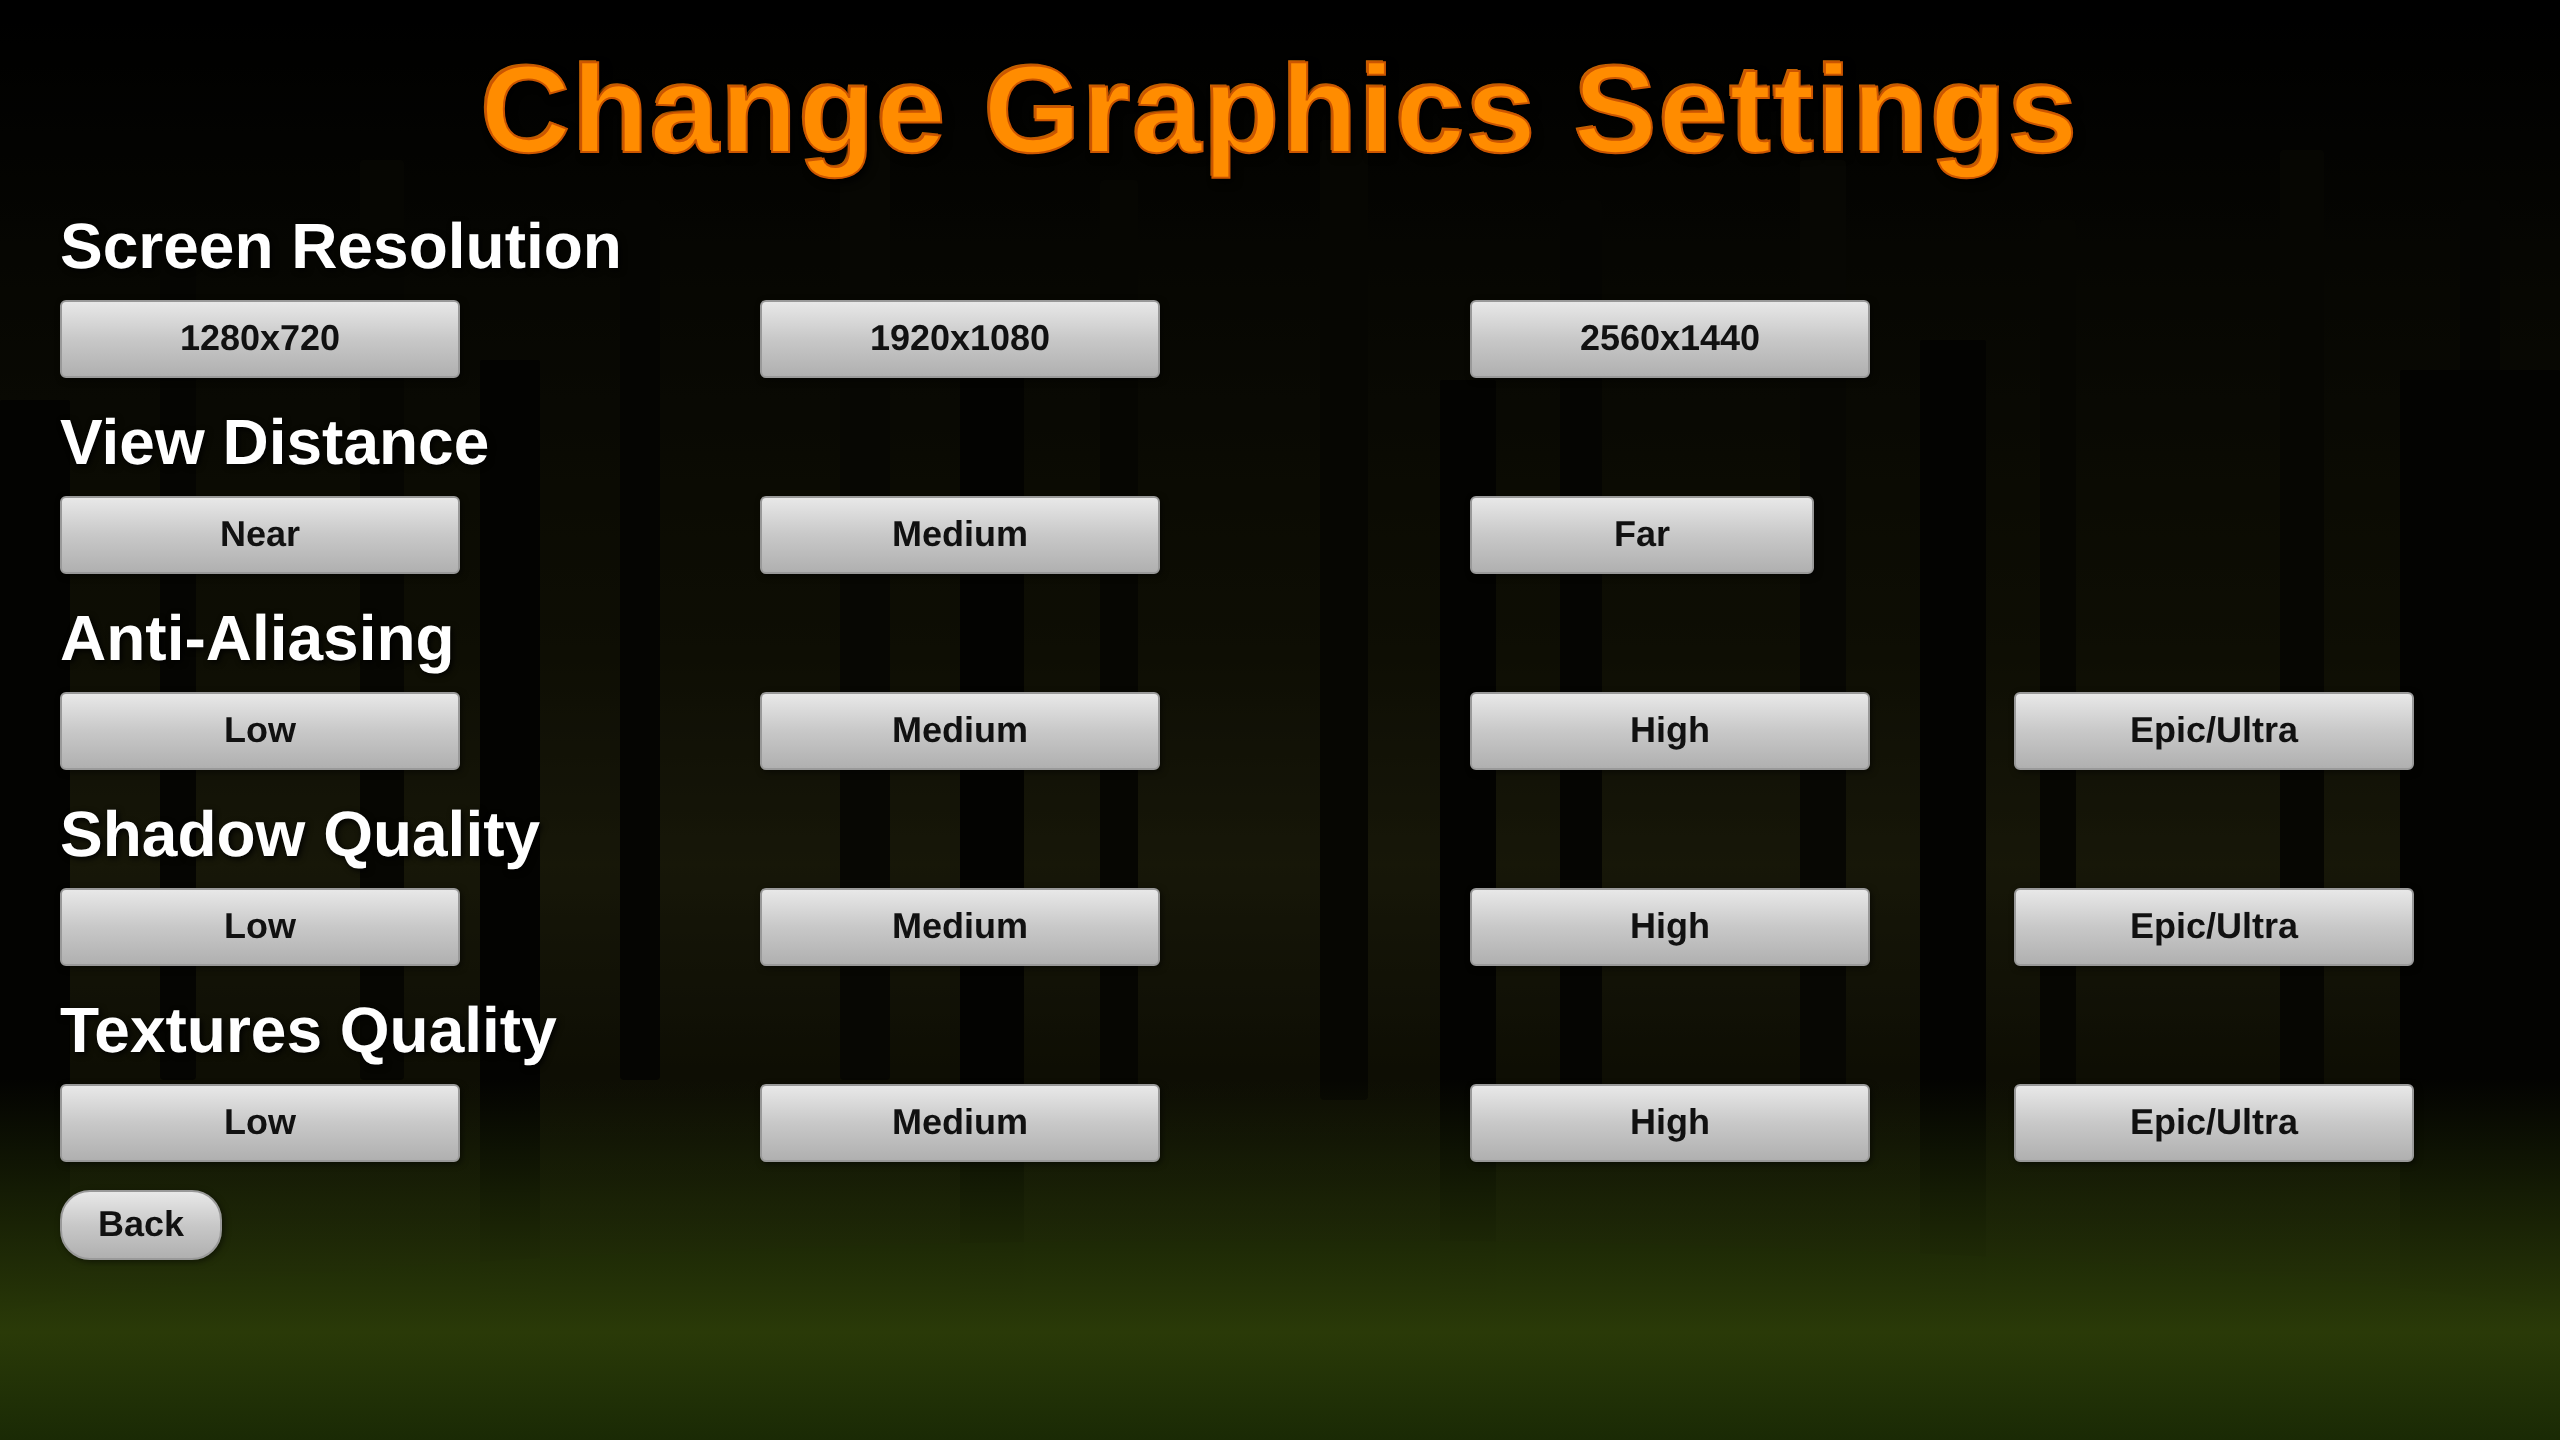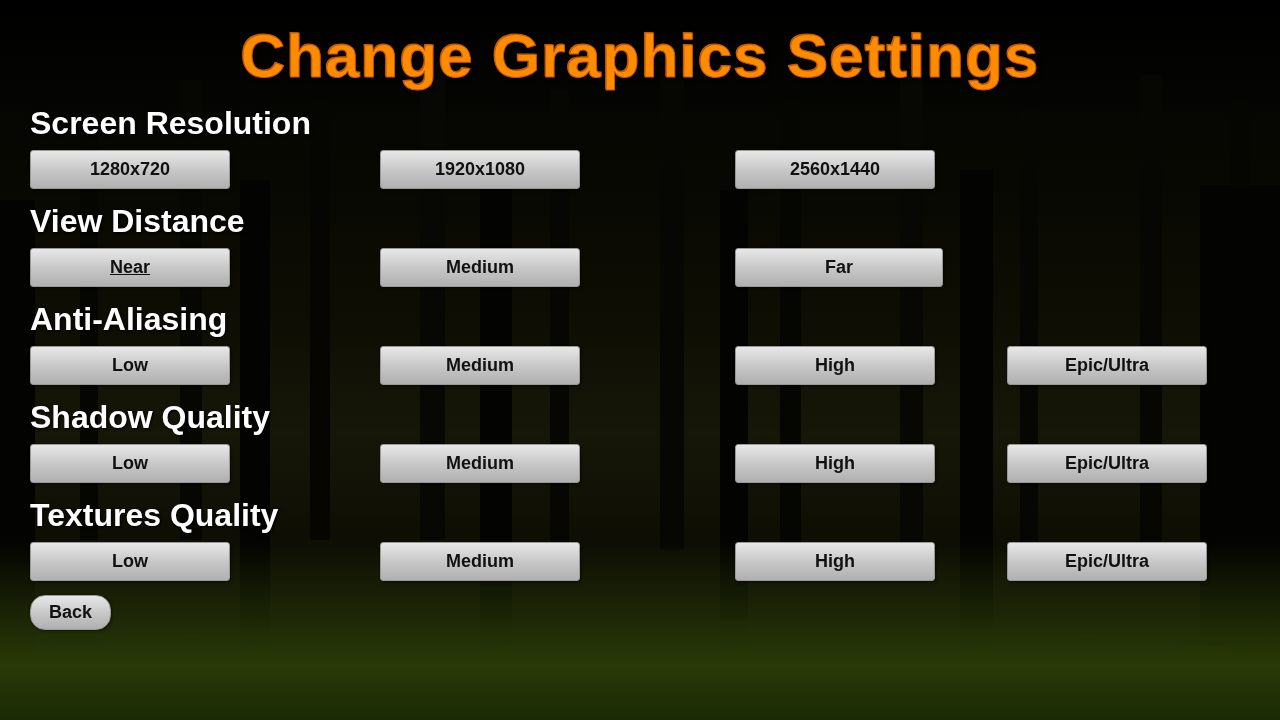--- a/index.html
+++ b/index.html
@@ -78,23 +78,23 @@
       transition: background 0.1s;
     }
 
     
     .res-row .setting-btn:nth-child(1) { width: 200px; margin-right: 150px; }
     .res-row .setting-btn:nth-child(2) { width: 200px; margin-right: 155px; }
     .res-row .setting-btn:nth-child(3) { width: 200px; margin-right: 120px; }
     .res-row .setting-btn:nth-child(4) { width: 200px; }
 
     
-    .vd-row .setting-btn:nth-child(1) { width: 200px; margin-right: 150px; text-decoration: underline; }
+    .vd-row .setting-btn:nth-child(1) { width: 200px; margin-right: 150px; }
     .vd-row .setting-btn:nth-child(2) { width: 200px; margin-right: 155px; }
-    .vd-row .setting-btn:nth-child(3) { width: 208px; }
+    .vd-row .setting-btn:nth-child(3) { width: 172px; }
 
     
     .qual-row .setting-btn:nth-child(1) { width: 200px; margin-right: 150px; }
     .qual-row .setting-btn:nth-child(2) { width: 200px; margin-right: 155px; }
     .qual-row .setting-btn:nth-child(3) { width: 200px; margin-right: 72px; }
     .qual-row .setting-btn:nth-child(4) { width: 200px; }
 
     
     .back-btn {
       background: linear-gradient(to bottom, #e8e8e8 0%, #c8c8c8 50%, #b0b0b0 100%);

